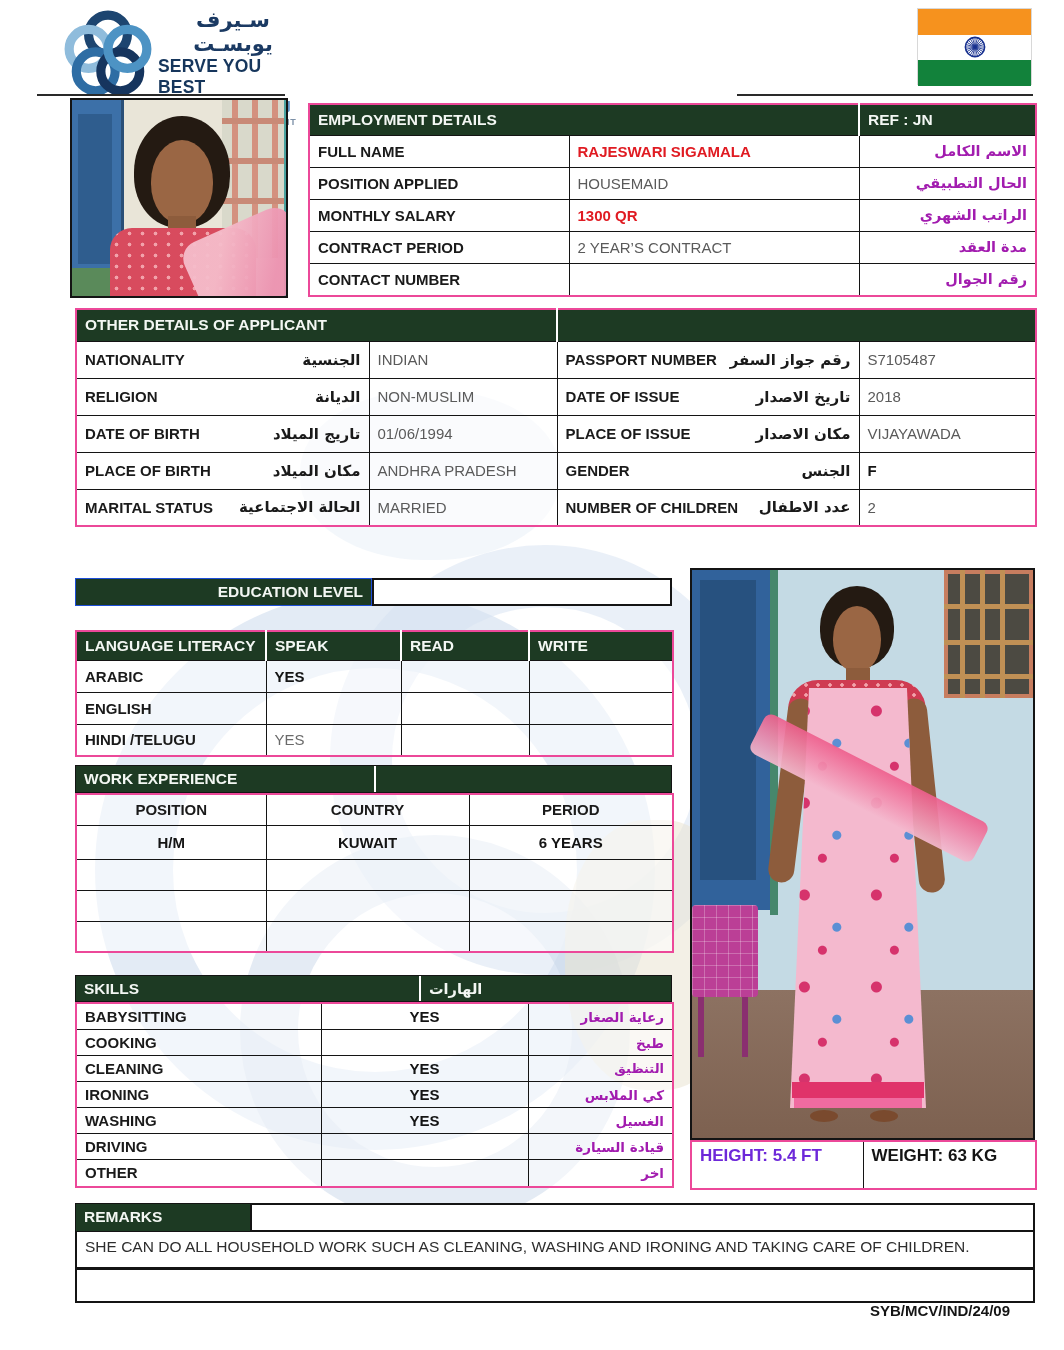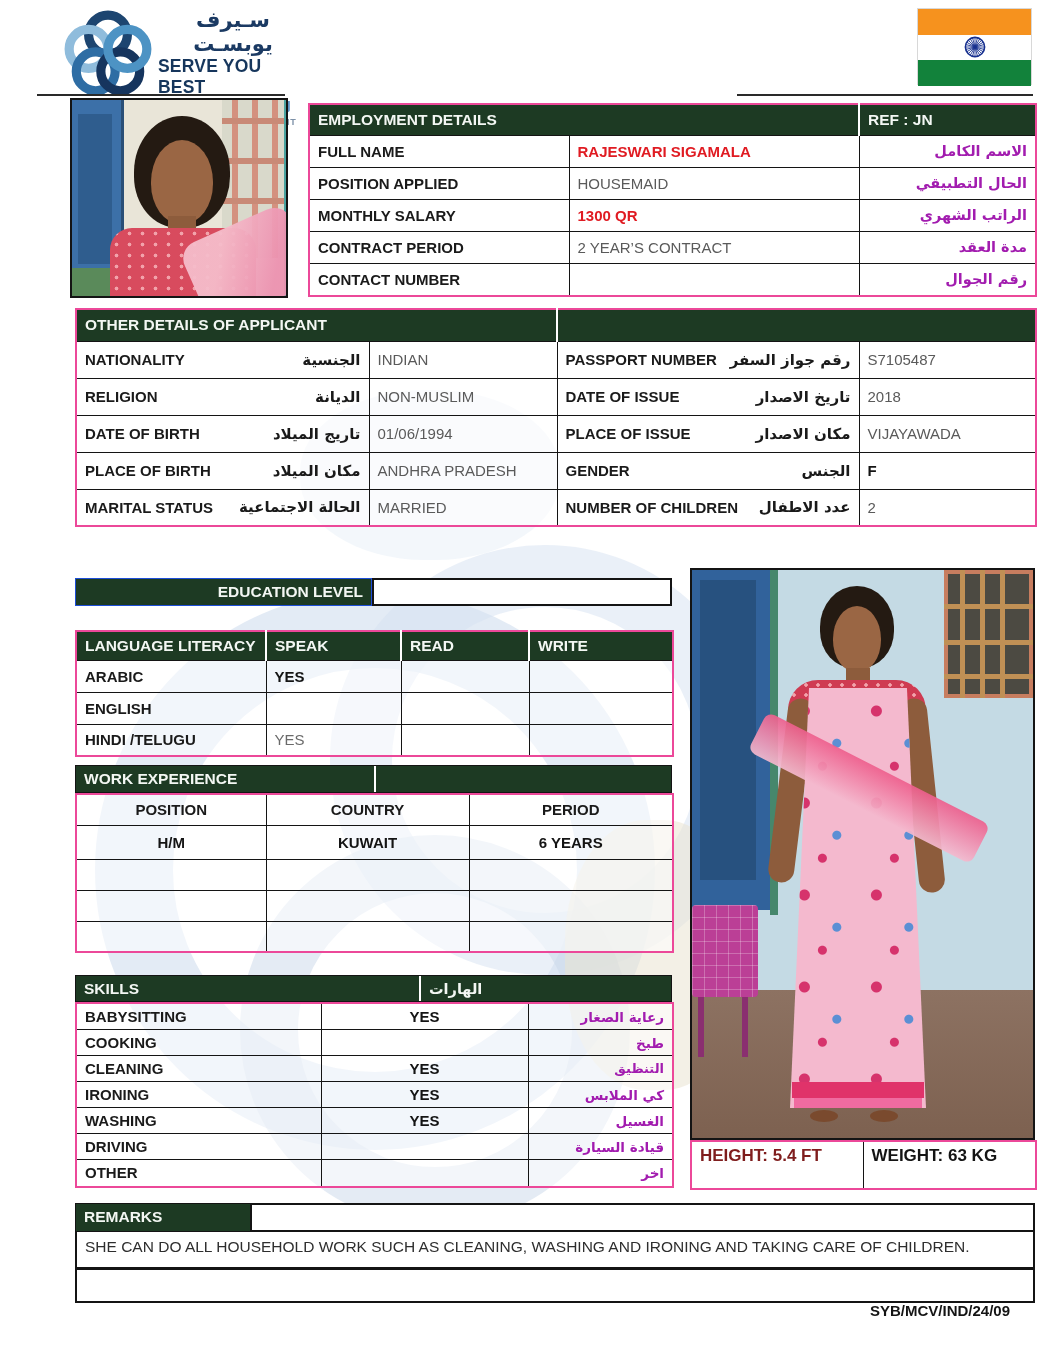--- a/index.html
+++ b/index.html
@@ -415,21 +415,21 @@
 </div>
 
 <div class="tbl" style="left:690px; top:1140px; width:345px;">
   <table>
     <colgroup>
         <col style="width:172px;">
         <col style="width:173px;">
       </colgroup>
     <tbody>
         <tr style="height:48px;">
-      <td style="vertical-align:top; padding:4px 8px; font-weight:bold; font-size:17px; color:#7f1d1d; background:#fff;">HEIGHT: 5.4 FT</td>
+      <td style="vertical-align:top; padding:4px 8px; font-weight:bold; font-size:17px; color:#6d28d9; background:#fff;">HEIGHT: 5.4 FT</td>
       <td style="vertical-align:top; padding:4px 8px; font-weight:bold; font-size:17px; color:#141414; background:#fff;">WEIGHT: 63 KG</td>
     </tr>
   </tbody>
     </table>
 </div>
 
 <div class="abs gh" style="left:75px; top:1203px; width:176px; height:29px; border:1px solid #141414;">REMARKS</div>
 <div class="abs" style="left:251px; top:1203px; width:784px; height:29px; border:2px solid #141414; border-left:1px solid #141414; background:#ffffff;"></div>
 <div class="abs" style="left:75px; top:1232px; width:960px; height:37px; border:2px solid #141414; border-top:none; background:#ffffff; font-size:15.5px; color:#2e2e2e; padding:6px 8px; white-space:nowrap; overflow:hidden;">SHE CAN DO ALL HOUSEHOLD WORK SUCH AS CLEANING, WASHING AND IRONING AND TAKING CARE OF CHILDREN.</div>
 <div class="abs" style="left:75px; top:1269px; width:960px; height:34px; border:2px solid #141414; border-top:1px solid #141414; background:#ffffff;"></div>

